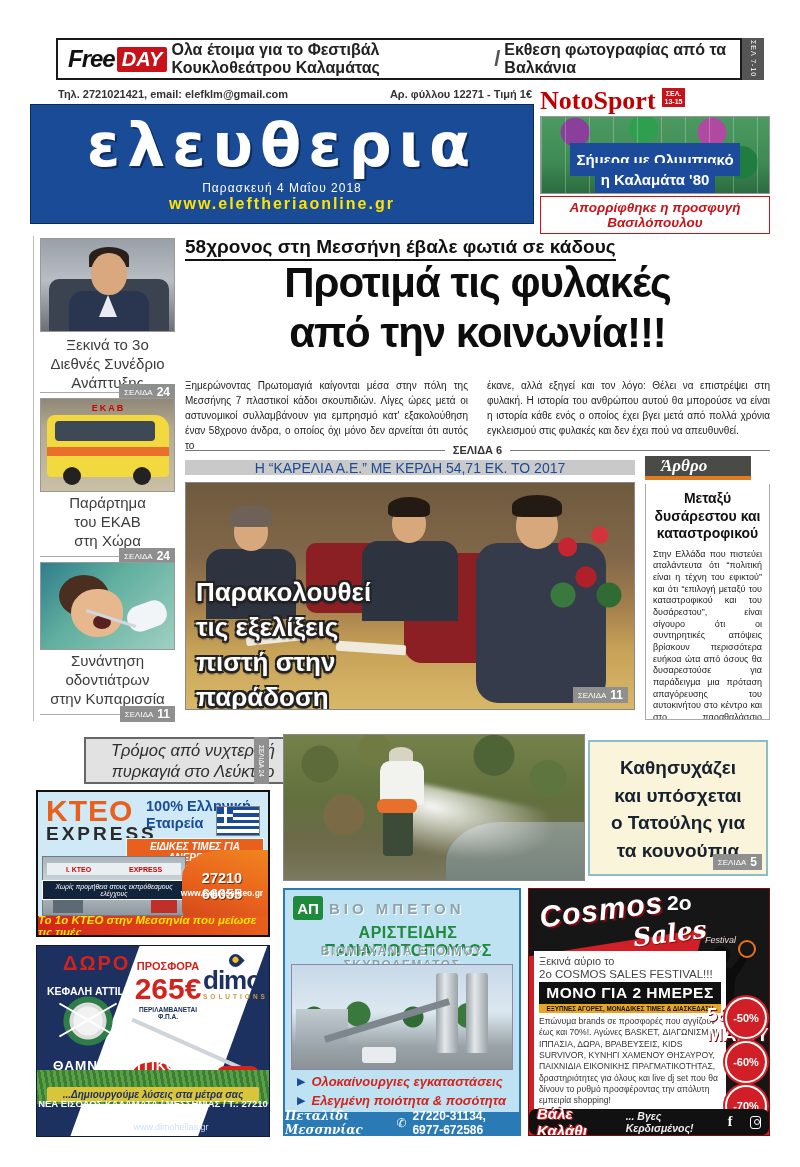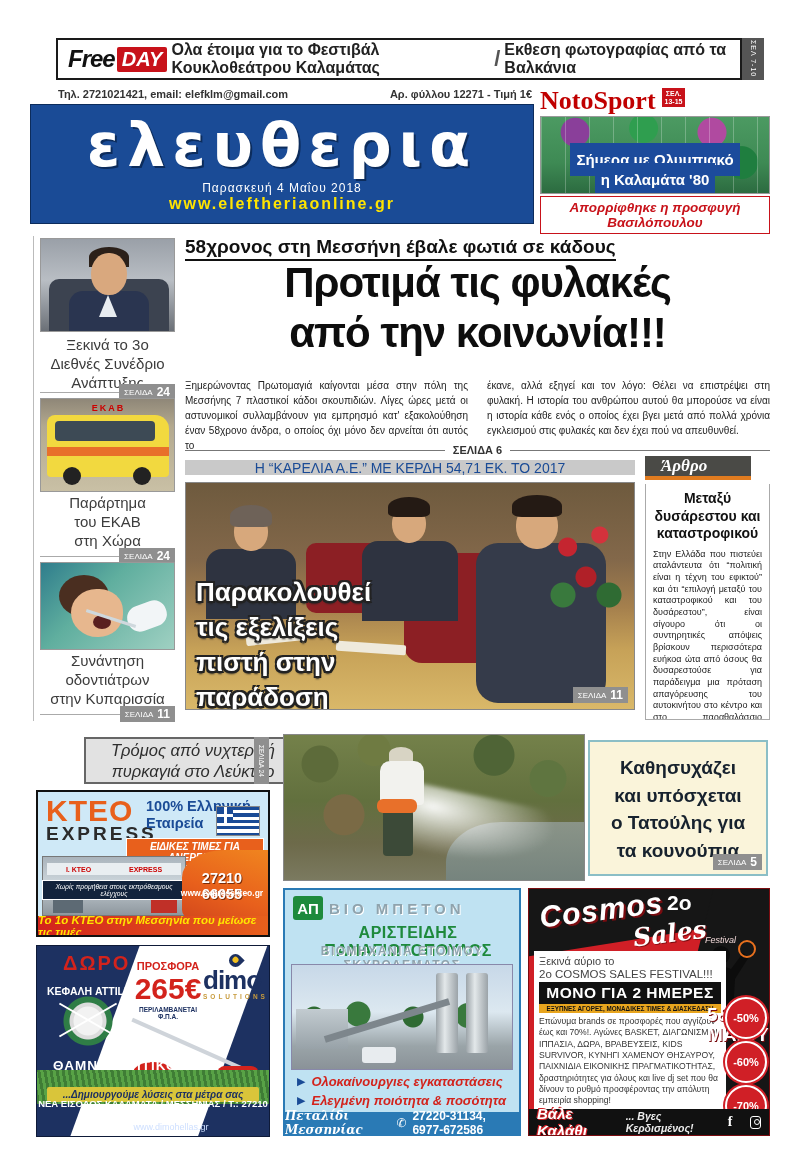--- a/index.html
+++ b/index.html
@@ -233,21 +233,21 @@
   .cosmos .mono{background:#111;color:#fff;font-weight:800;font-size:15.5px;text-align:center;padding:2px 0;margin-top:2px;letter-spacing:.5px;}
   .cosmos .monosub{background:#e8a51e;color:#111;font-weight:bold;font-size:6.3px;text-align:center;padding:1px 0;}
   .cosmos .cbody{font-size:8.6px;color:#333;line-height:1.32;margin-top:3px;text-align:left;}
   .cosmos .dates{position:absolute;left:178px;top:116px;color:#fff;font-weight:800;font-size:19px;line-height:1.05;
                  text-shadow:1px 1px 0 #7a0c10;}
   .cosmos .disc{position:absolute;left:196px;width:38px;height:38px;border:2px solid #fff;border-radius:50%;
                 background:#d01f26;color:#fff;font-weight:800;font-size:11px;display:flex;align-items:center;justify-content:center;
                 box-shadow:0 0 0 2px #d01f26;}
   .cosmos .player{position:absolute;left:150px;top:50px;}
   .cosmos .foot{position:absolute;left:0;right:0;bottom:0;height:26px;background:#111;display:flex;align-items:center;
-                padding:0 8px;gap:18px;}
+                padding:0 8px;gap:18px;border-radius:7px;}
   .cosmos .g1{color:#fff;font-weight:800;font-style:italic;font-size:15px;text-shadow:1px 1px 0 #d01f26,-1px -1px 0 #d01f26;}
   .cosmos .g2{color:#eee;font-style:italic;font-weight:bold;font-size:10.5px;}
   .cosmos .fb{margin-left:auto;color:#fff;font-family:"Liberation Serif",serif;font-weight:bold;font-size:14px;}
   .cosmos .ig{width:11px;height:11px;border:1.5px solid #fff;border-radius:3px;position:relative;}
   .cosmos .ig i{position:absolute;left:2.5px;top:2.5px;width:4px;height:4px;border:1px solid #fff;border-radius:50%;}
 </style>
 </head>
 <body>
 
 <div id="page">

